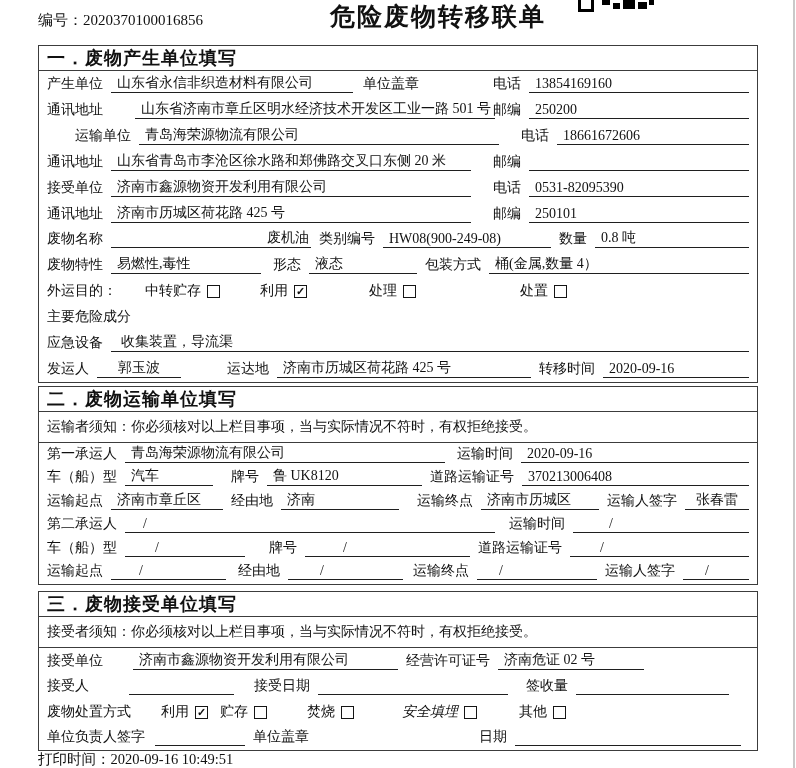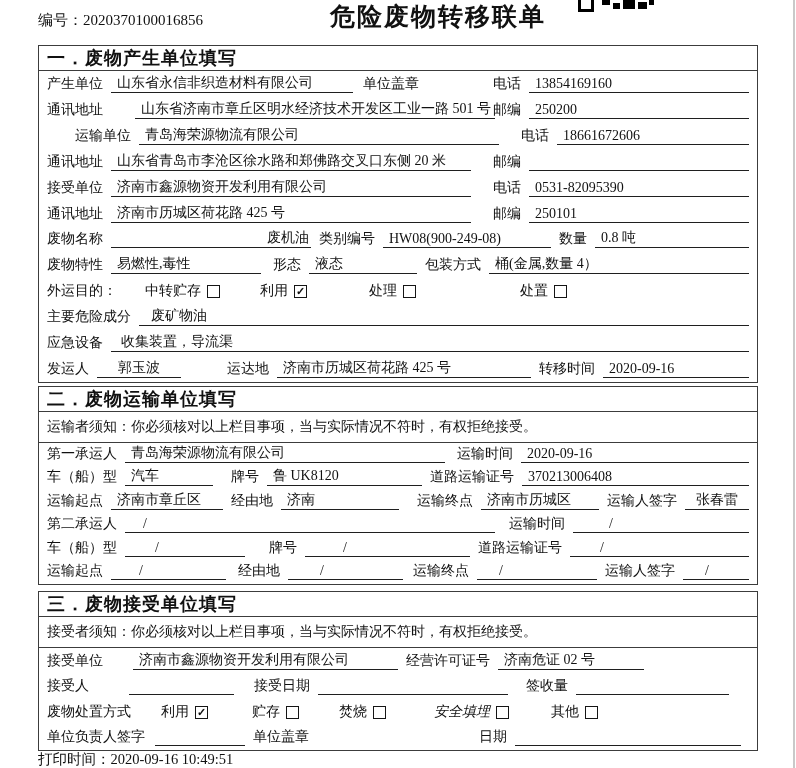--- a/index.html
+++ b/index.html
@@ -143,21 +143,20 @@
       <span class="lbl" style="margin-left:40px;">利用</span>
       <span class="cb">✓</span>
       <span class="lbl" style="margin-left:62px;">处理</span>
       <span class="cb"></span>
       <span class="lbl" style="margin-left:104px;">处置</span>
       <span class="cb"></span>
     </div>
 
     <div class="row">
       <span class="lbl mr8">主要危险成分</span>
-      <span class="uv fill" style="padding-left:12px;">废矿物油</span>
     </div>
 
 
     <div class="row">
       <span class="lbl mr8">应急设备</span>
       <span class="uv fill" style="padding-left:10px;">收集装置，导流渠</span>
     </div>
 
     <div class="row">
       <span class="lbl mr8">发运人</span>
@@ -245,21 +244,21 @@
       <span class="lbl mr8" style="margin-left:20px;">接受日期</span>
       <span class="uv" style="width:190px;"></span>
       <span class="lbl mr8" style="margin-left:18px;">签收量</span>
       <span class="uv fill" style="margin-right:20px;"></span>
     </div>
 
     <div class="row">
       <span class="lbl">废物处置方式</span>
       <span class="lbl" style="margin-left:30px;">利用</span>
       <span class="cb">✓</span>
-      <span class="lbl" style="margin-left:44px;text-align:right;">贮存</span>
+      <span class="lbl" style="margin-left:12px;text-align:right;">贮存</span>
       <span class="cb"></span>
       <span class="lbl" style="margin-left:40px;">焚烧</span>
       <span class="cb"></span>
       <span class="lbl" style="margin-left:48px;font-style:italic;">安全填埋</span>
       <span class="cb"></span>
       <span class="lbl" style="margin-left:42px;">其他</span>
       <span class="cb"></span>
     </div>
 
     <div class="row">

